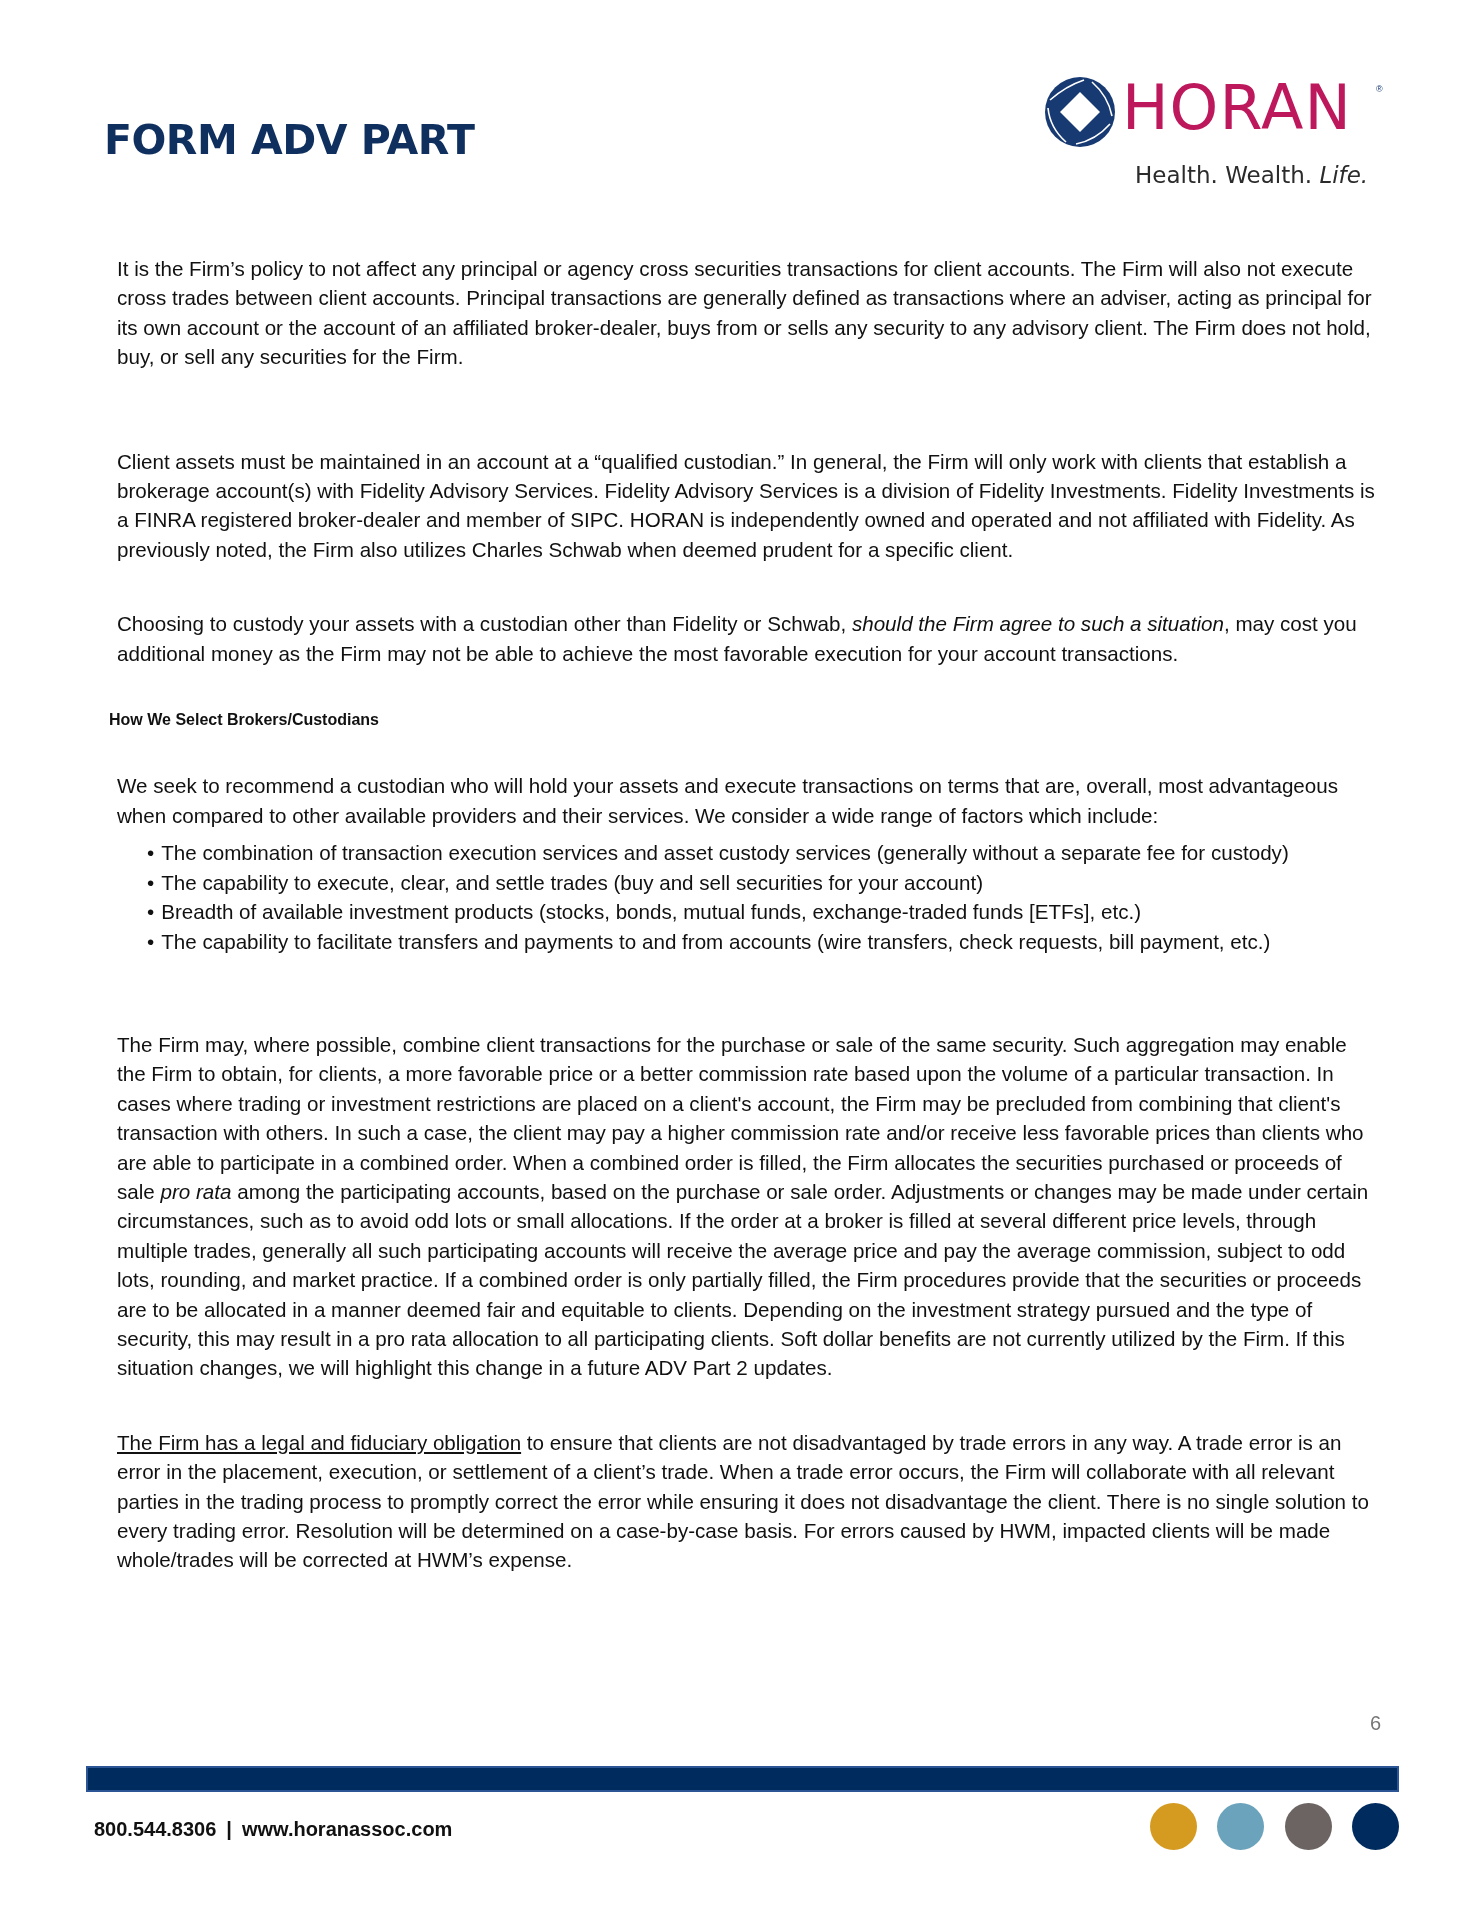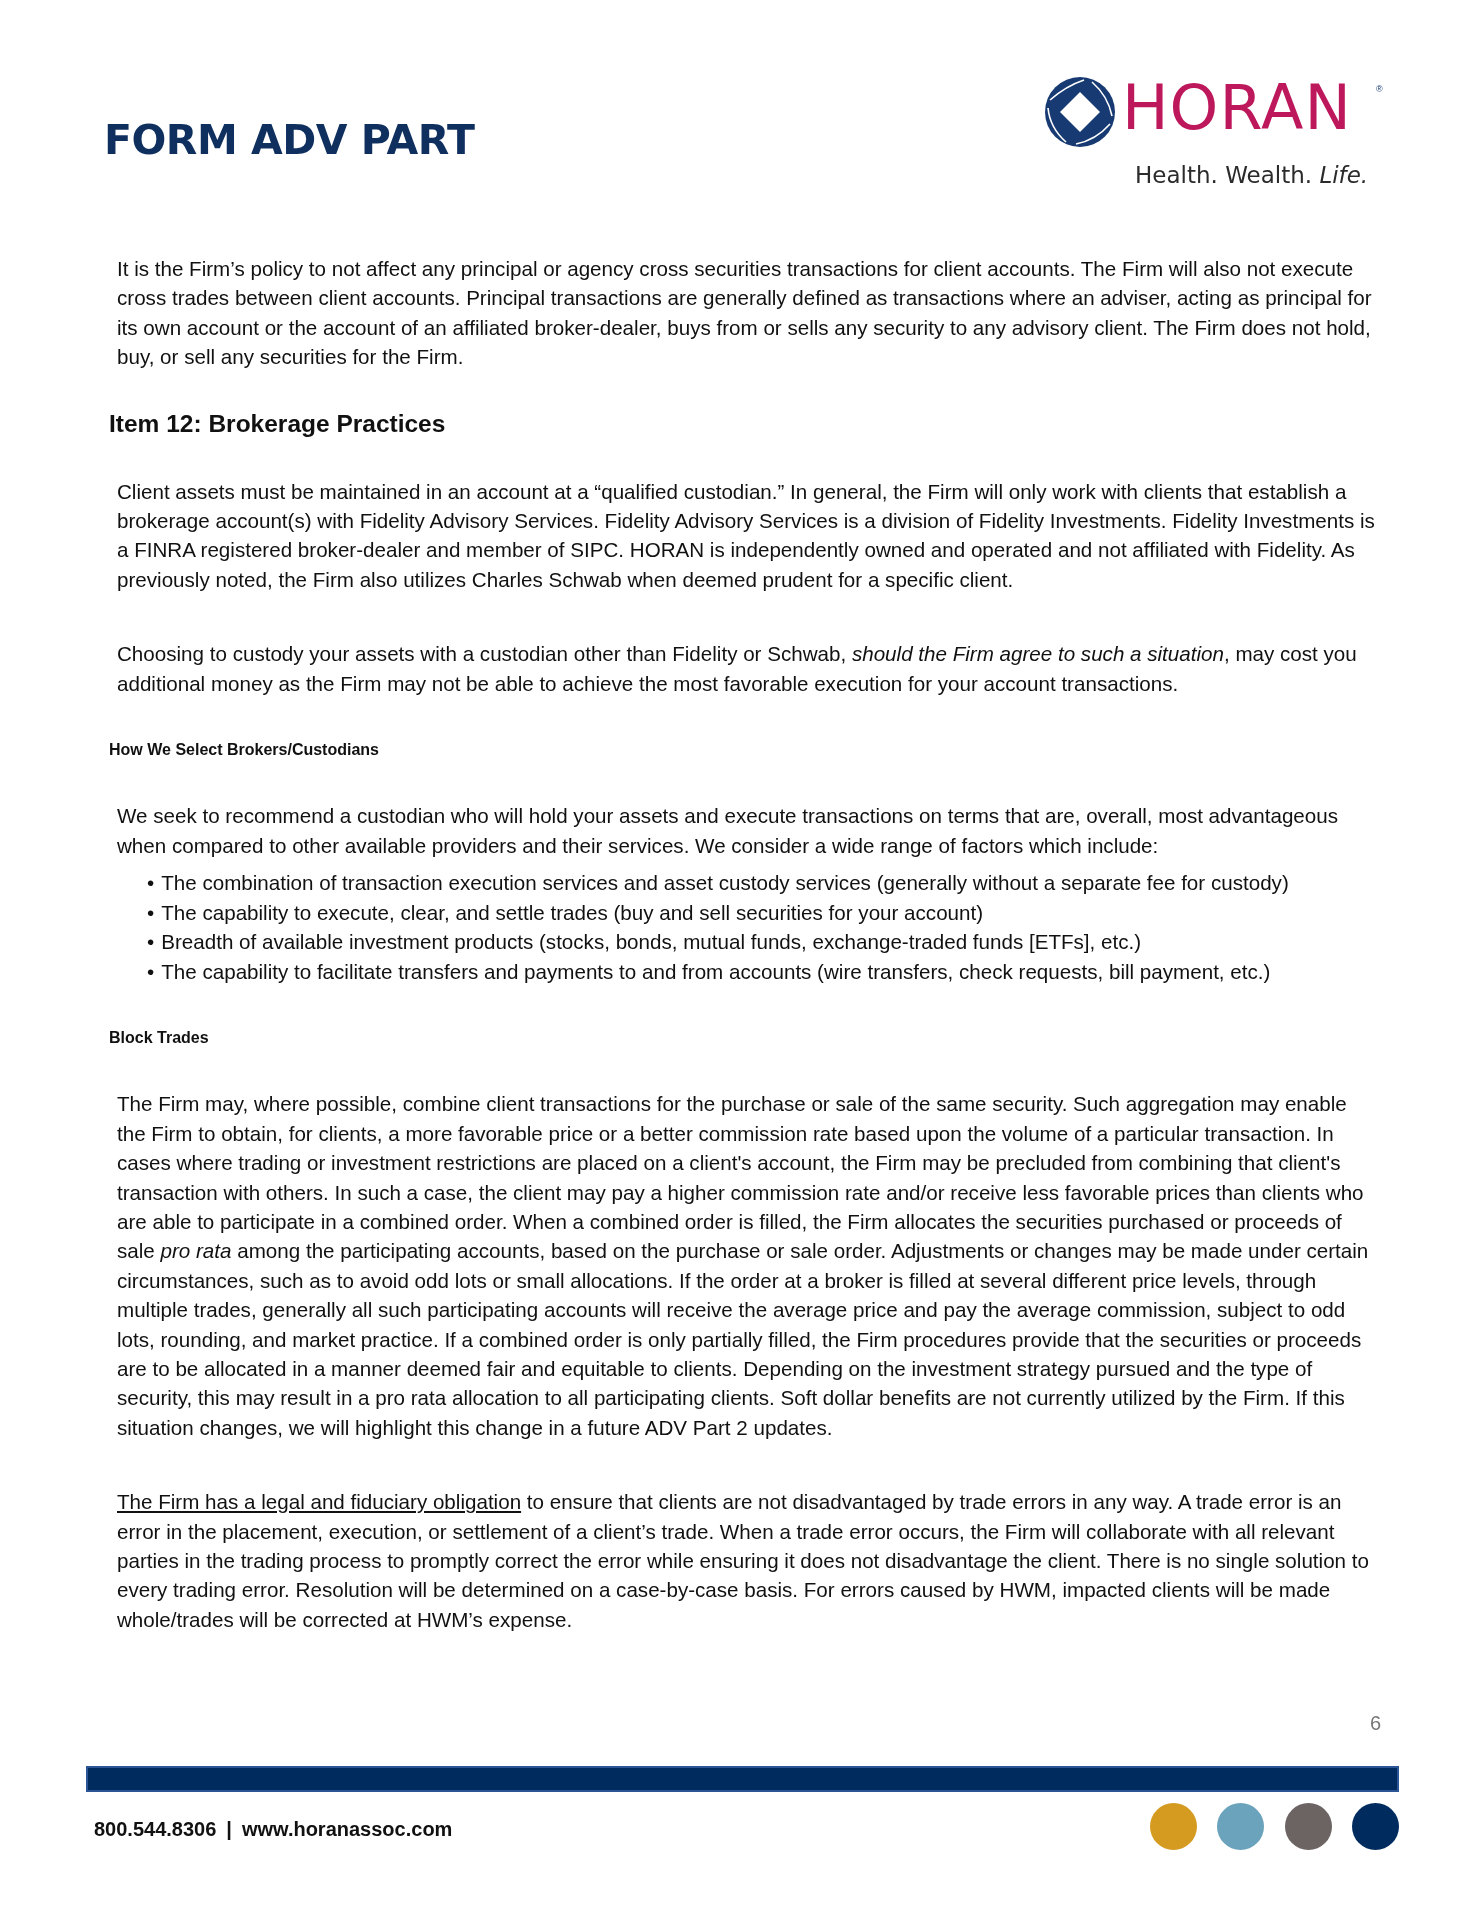--- a/index.html
+++ b/index.html
@@ -51,37 +51,35 @@
     <path d="M22 66 Q6 52 4 32" stroke="#ffffff" stroke-width="1.6" fill="none"></path>
   </svg>
   <span class="logo-word">HORAN</span>
   <span class="logo-reg">®</span>
   <span class="logo-tagline"><span>Health. Wealth. </span><i>Life.</i></span>
 </div>
 
 <div class="content">
   <p>It is the Firm’s policy to not affect any principal or agency cross securities transactions for client accounts. The Firm will also not execute cross trades between client accounts. Principal transactions are generally defined as transactions where an adviser, acting as principal for its own account or the account of an affiliated broker-dealer, buys from or sells any security to any advisory client. The Firm does not hold, buy, or sell any securities for the Firm.</p>
   <div style="height:29px"></div>
-  <h2 class="section-heading">Item 12: Brokerage Practices</h2>
   <div style="height:30px"></div>
   <p>Client assets must be maintained in an account at a “qualified custodian.” In general, the Firm will only work with clients that establish a brokerage account(s) with Fidelity Advisory Services. Fidelity Advisory Services is a division of Fidelity Investments. Fidelity Investments is a FINRA registered broker-dealer and member of SIPC. HORAN is independently owned and operated and not affiliated with Fidelity. As previously noted, the Firm also utilizes Charles Schwab when deemed prudent for a specific client.</p>
   <div class="gap"></div>
   <p><span>Choosing to custody your assets with a custodian other than Fidelity or Schwab, </span><i>should the Firm agree to such a situation</i><span>, may cost you additional money as the Firm may not be able to achieve the most favorable execution for your account transactions.</span></p>
   <div class="gap"></div>
   <h3 class="subheading">How We Select Brokers/Custodians</h3>
   <div class="gap"></div>
   <p>We seek to recommend a custodian who will hold your assets and execute transactions on terms that are, overall, most advantageous when compared to other available providers and their services. We consider a wide range of factors which include:</p>
   <ul class="bullets">
     <li>The combination of transaction execution services and asset custody services (generally without a separate fee for custody)</li>
     <li>The capability to execute, clear, and settle trades (buy and sell securities for your account)</li>
     <li>Breadth of available investment products (stocks, bonds, mutual funds, exchange-traded funds [ETFs], etc.)</li>
     <li>The capability to facilitate transfers and payments to and from accounts (wire transfers, check requests, bill payment, etc.)</li>
   </ul>
   <div class="gap"></div>
-  <h3 class="subheading">Block Trades</h3>
   <div class="gap"></div>
   <p><span>The Firm may, where possible, combine client transactions for the purchase or sale of the same security. Such aggregation may enable the Firm to obtain, for clients, a more favorable price or a better commission rate based upon the volume of a particular transaction. In cases where trading or investment restrictions are placed on a client's account, the Firm may be precluded from combining that client's transaction with others. In such a case, the client may pay a higher commission rate and/or receive less favorable prices than clients who are able to participate in a combined order. When a combined order is filled, the Firm allocates the securities purchased or proceeds of sale </span><span class="iu">pro rata</span><span> among the participating accounts, based on the purchase or sale order. Adjustments or changes may be made under certain circumstances, such as to avoid odd lots or small allocations. If the order at a broker is filled at several different price levels, through multiple trades, generally all such participating accounts will receive the average price and pay the average commission, subject to odd lots, rounding, and market practice. If a combined order is only partially filled, the Firm procedures provide that the securities or proceeds are to be allocated in a manner deemed fair and equitable to clients. Depending on the investment strategy pursued and the type of security, this may result in a pro rata allocation to all participating clients. Soft dollar benefits are not currently utilized by the Firm. If this situation changes, we will highlight this change in a future ADV Part 2 updates.</span></p>
   <div class="gap"></div>
   <p><span class="u">The Firm has a legal and fiduciary obligation</span><span> to ensure that clients are not disadvantaged by trade errors in any way. A trade error is an error in the placement, execution, or settlement of a client’s trade. When a trade error occurs, the Firm will collaborate with all relevant parties in the trading process to promptly correct the error while ensuring it does not disadvantage the client. There is no single solution to every trading error. Resolution will be determined on a case-by-case basis. For errors caused by HWM, impacted clients will be made whole/trades will be corrected at HWM’s expense.</span></p>
 </div>
 
 <div class="page-number">6</div>
 
 <div class="footer-bar"></div>
 

